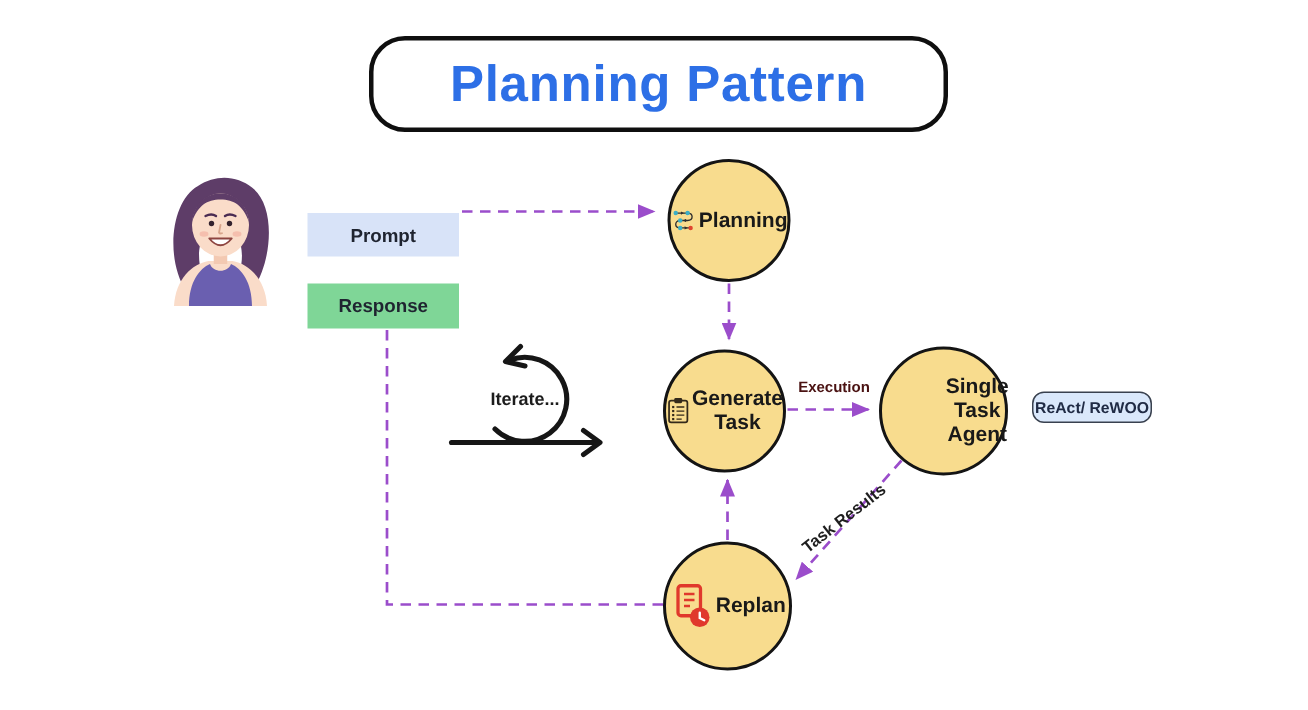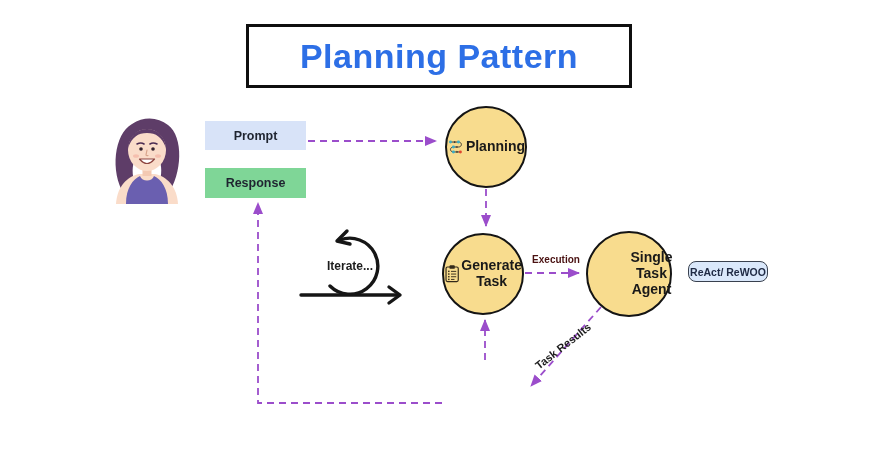--- a/index.html
+++ b/index.html
@@ -4,28 +4,28 @@
 <style>
   html,body { margin:0; padding:0; background:#ffffff; font-family:"Liberation Sans", sans-serif; }
   .stage { position:relative; width:872px; height:473px; background:#fff; overflow:hidden; }
 
   svg.edge-layer { position:absolute; left:0; top:0; width:872px; height:473px; }
   .edge { fill:none; stroke:var(--arrow-purple,#9B4DCB); stroke-width:1.8; stroke-dasharray:7 5; }
   marker path.arrowhead { fill:var(--arrow-purple,#9B4DCB); }
   .iter-stroke { fill:none; stroke:var(--iterate-stroke,#161616); stroke-width:3.4; stroke-linecap:round; stroke-linejoin:round; }
 
   .title-box { position:absolute; left:246px; top:24px; width:380px; height:58px;
-    border:3px solid #0f0f0f; border-radius:0; background:#fff;
+    border:3px solid #0f0f0f; border-radius:24px; background:#fff;
     display:flex; align-items:center; justify-content:center; }
   .title-box span { color:var(--title-blue,#2D6FE6); font-size:34px; font-weight:700; letter-spacing:0.5px; }
 
   .avatar { position:absolute; left:102px; top:106px; width:90px; height:98px; }
 
   .io-box { position:absolute; left:205px; width:101px; display:flex; align-items:center; justify-content:center;
-    font-size:12.5px; font-weight:700; color:#1f2430; }
+    font-size:12.5px; font-weight:700; color:#1f2430;margin-top:21px; }
   .prompt { top:121px; height:29px; background:var(--prompt-bg,#D8E3F8); }
   .response { top:168px; height:30px; background:var(--response-bg,#7FD697); }
 
   .node { position:absolute; border-radius:50%; background:var(--node-fill,#F8DC8E);
     border:2px solid var(--node-border,#141414); box-sizing:border-box;
     display:flex; flex-direction:row; align-items:center; justify-content:center; gap:1px; }
   .node-label { font-size:14px; font-weight:700; color:#191919; text-align:center; line-height:1.12; }
   .n-planning { left:445px; top:106px; width:82px; height:82px; }
   .n-generate { left:442px; top:233px; width:82px; height:82px; }
   .n-single  { left:586px; top:231px; width:86px; height:86px; }
@@ -122,20 +122,29 @@
       <rect x="7" y="24" width="2.5" height="2.5" fill="#33291A"></rect>
       <path d="M12 11.5 L21 11.5 M12 16.1 L21 16.1 M12 20.7 L21 20.7 M12 25.3 L18 25.3" stroke="#33291A" stroke-width="1.6" fill="none"></path>
     </svg>
     <div class="node-label">Generate Task</div>
   </div>
 
   <div class="node n-single">
     <div class="node-label">Single Task Agent</div>
   </div>
 
+  <div class="node n-replan">
+    <svg width="30" height="32" viewBox="0 0 30 32">
+      <rect x="6" y="2.5" width="15" height="20" rx="2" stroke="#E0382C" stroke-width="2.2" fill="none"></rect>
+      <path d="M10 8 L17 8 M10 12 L17 12 M10 16 L14 16" stroke="#E0382C" stroke-width="1.8" fill="none"></path>
+      <circle cx="20.5" cy="23.5" r="6.5" fill="#E0382C"></circle>
+      <path d="M20.5 20.5 L20.5 24 L23.5 25.5" stroke="#ffffff" stroke-width="1.6" fill="none" stroke-linecap="round"></path>
+    </svg>
+    <div class="node-label">Replan</div>
+  </div>
 
   <div class="edge-label lbl-execution">Execution</div>
   <div class="edge-label lbl-task-results">Task Results</div>
   <div class="lbl-iterate">Iterate...</div>
 
   <div class="badge">ReAct/ ReWOO</div>
 
 </div>
 
 </body></html>

